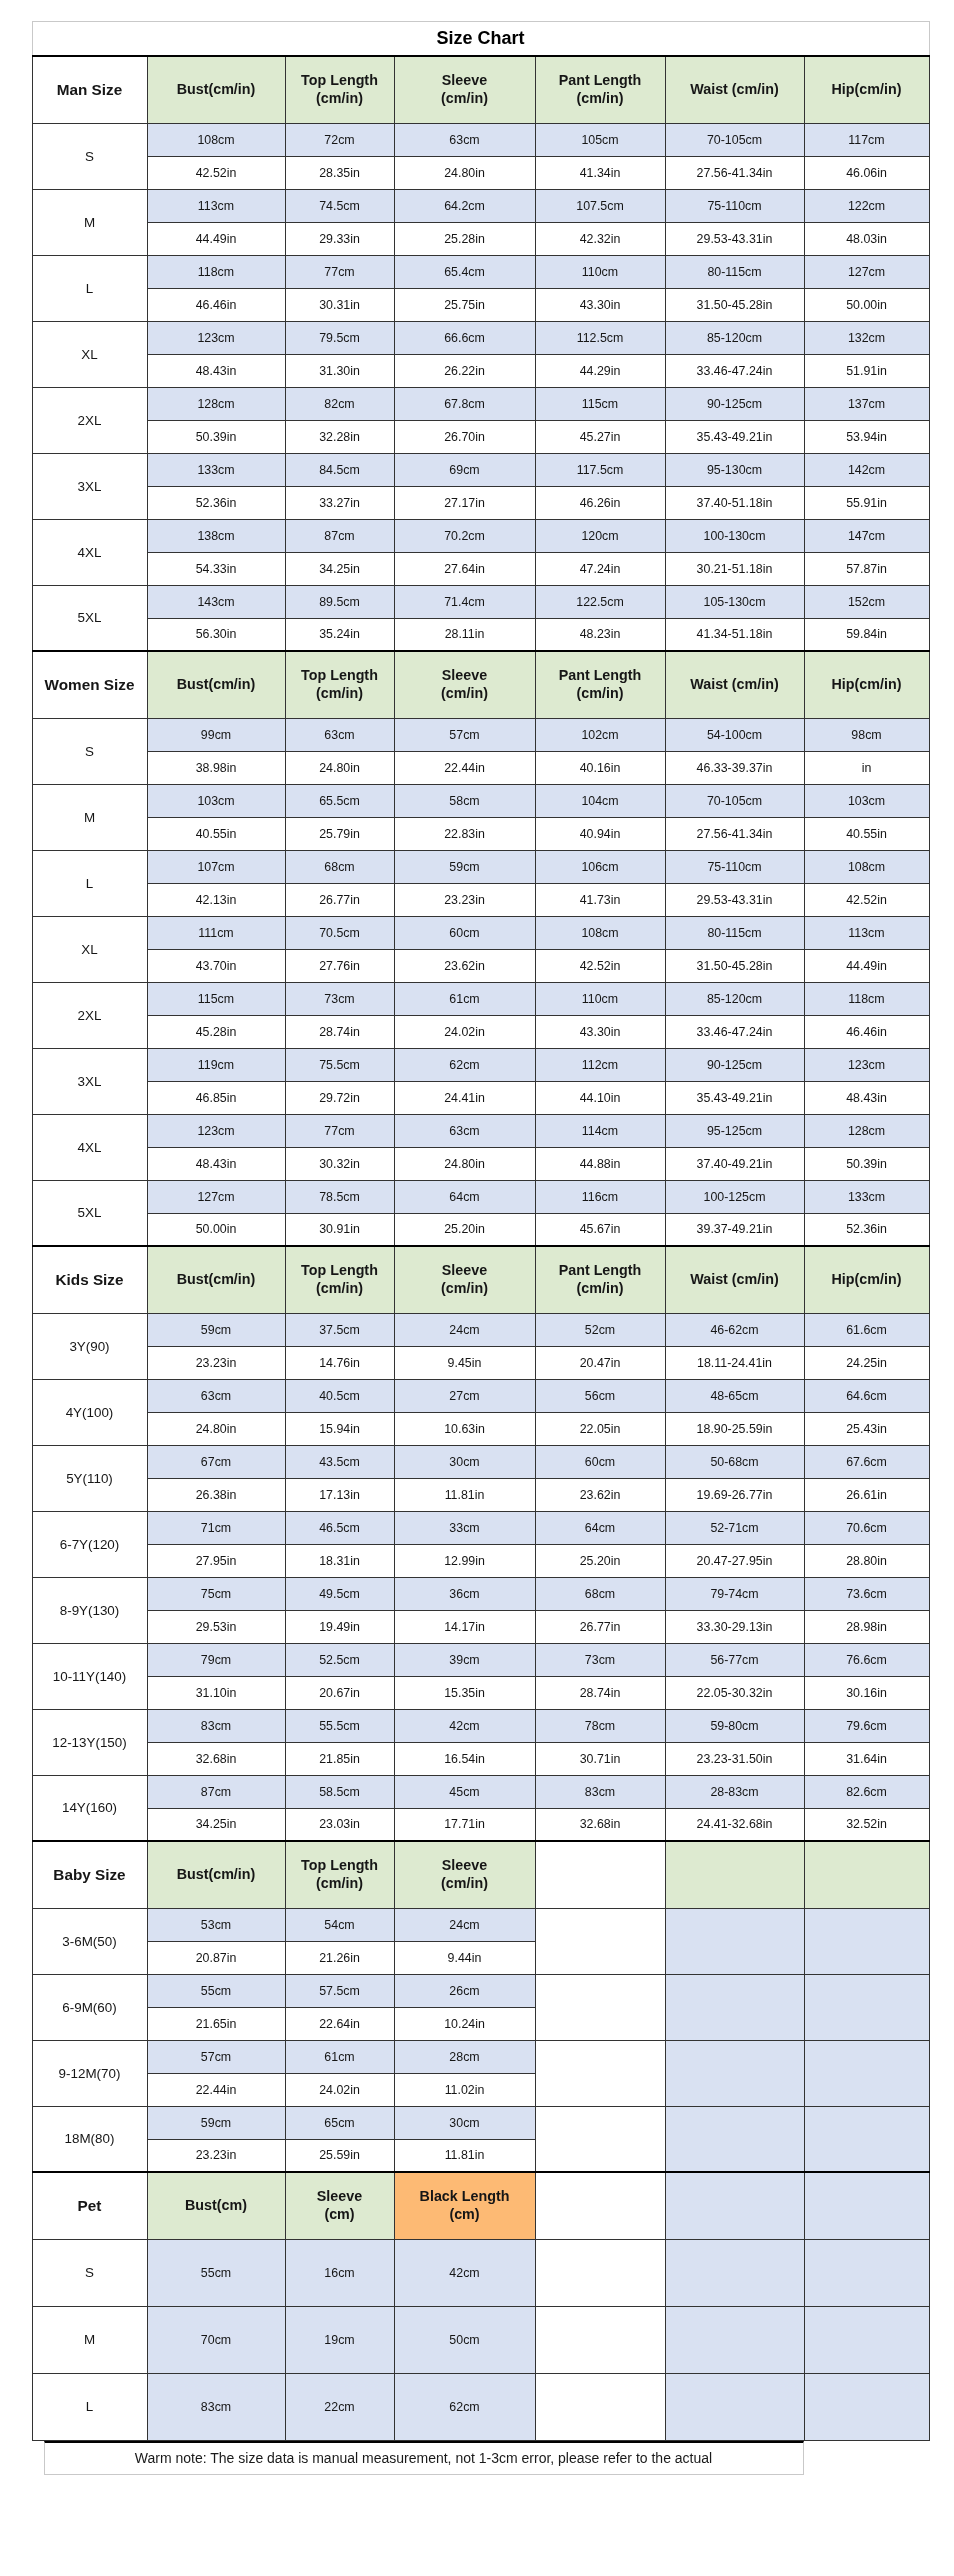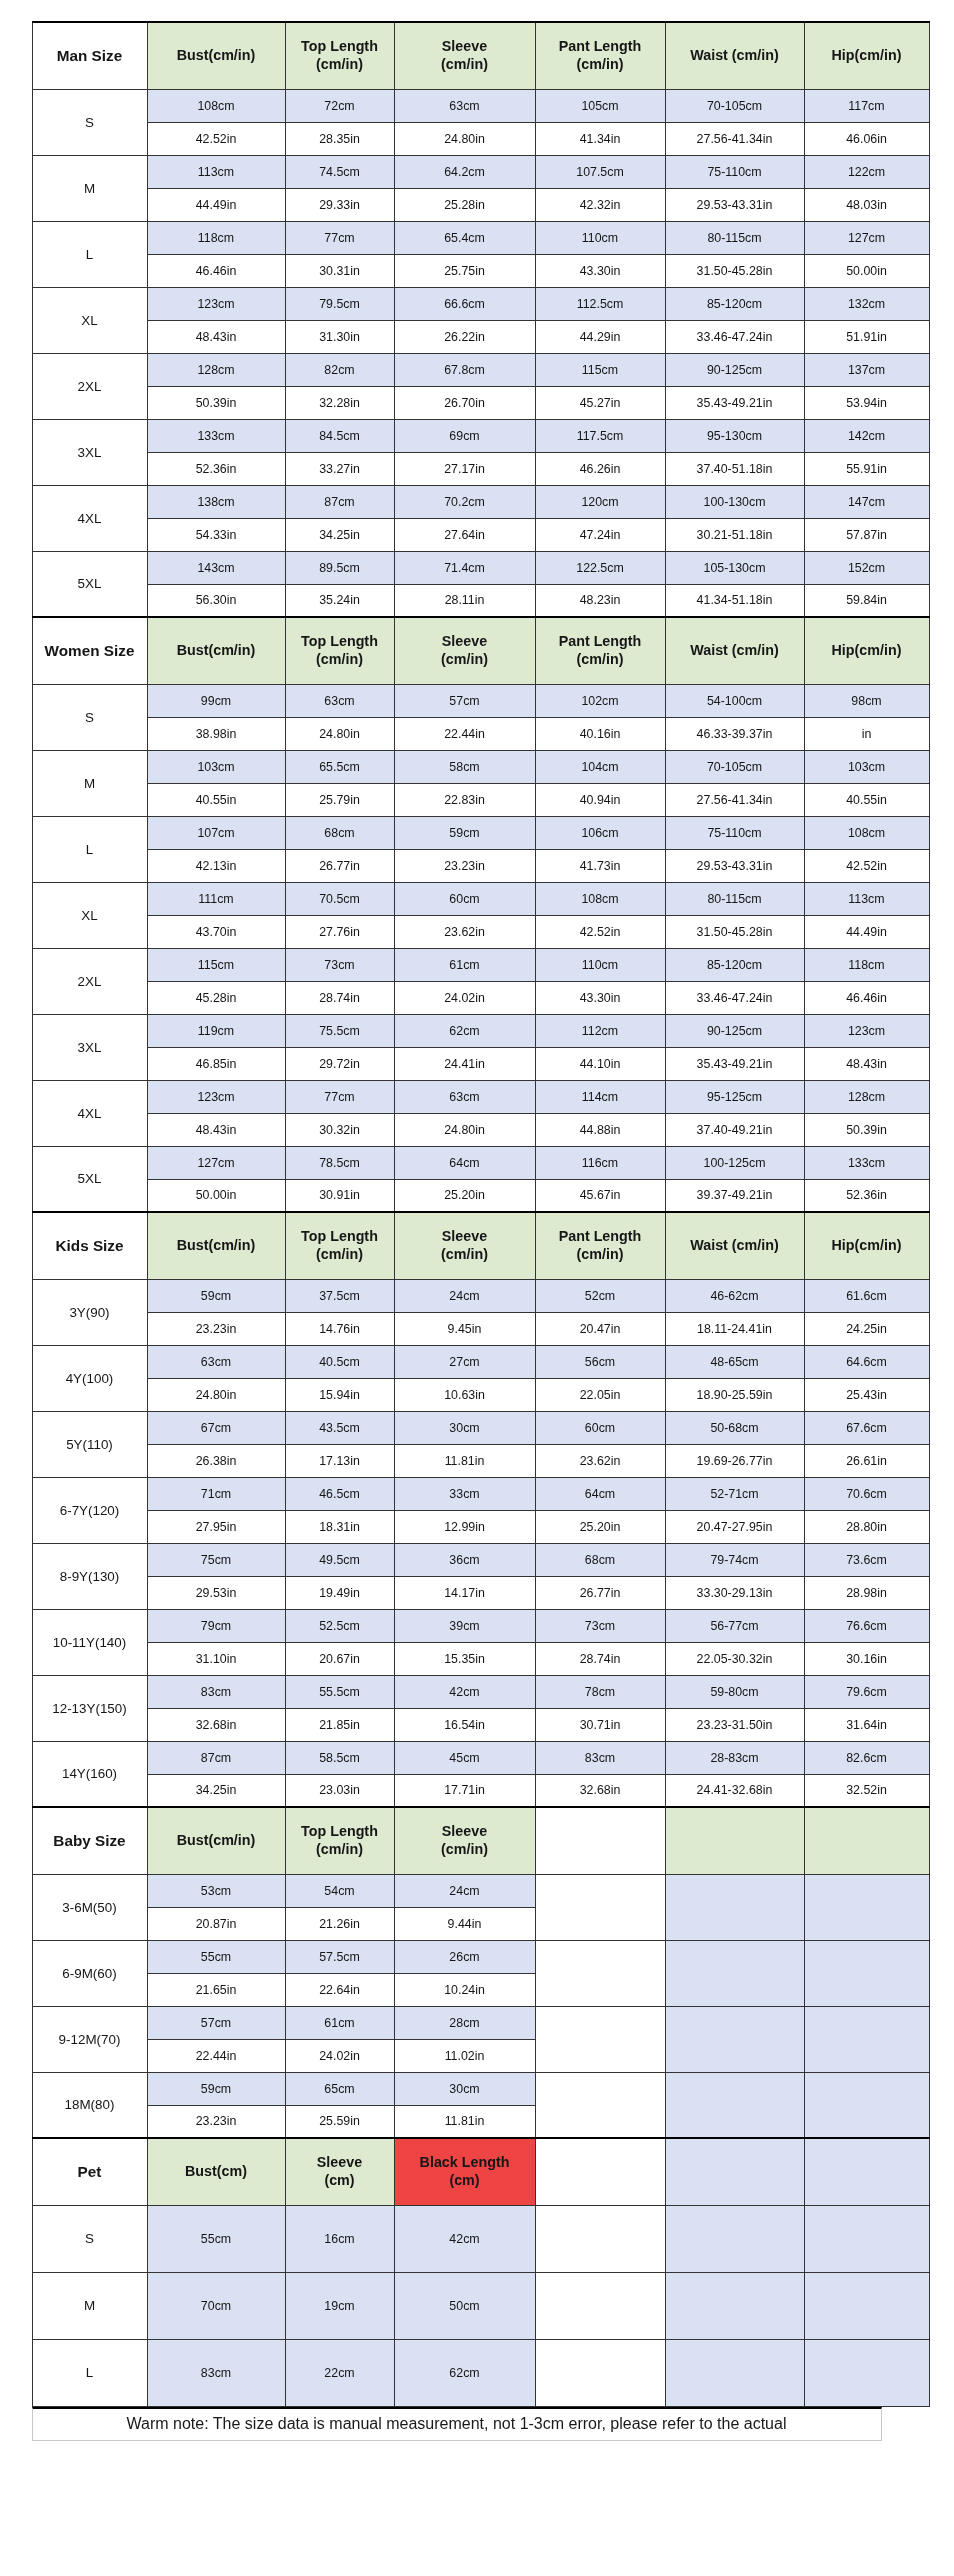--- a/index.html
+++ b/index.html
@@ -12,29 +12,30 @@
      padding:0;overflow:hidden;}
   tr.header-row{height:67px;border-radius:25px;}
   tr.sub-row{height:33px;}
   tr.pet-row{height:67px;}
   tr.thick-top > td{border-top:2.9px solid #000;}
   td.col-header{font-weight:bold;font-size:14.3px;white-space:pre-line;line-height:1.25;}
   td.size-header{font-weight:bold;font-size:15.3px;}
   td.size-cell{font-size:13.4px;}
   .bg-green{background:#ddead0;}
   .bg-blue{background:#d9e1f2;}
-  .bg-yellow{background:#ef4444;}
+  .bg-yellow{background:#fdba74;}
   .bg-white{background:#ffffff;}
-  .note-bar{box-sizing:border-box;width:850px;height:34px;border:1px solid #c9c9c9;border-top:2.9px solid #000;
-    display:flex;align-items:center;justify-content:center;font-size:16px;color:#1a1a1a;}
+  .note-bar{box-sizing:border-box;width:760px;height:34px;border:1px solid #c9c9c9;border-top:2.9px solid #000;
+    display:flex;align-items:center;justify-content:center;font-size:14px;color:#1a1a1a;margin-left:12px;}
 </style>
 </head>
 <body>
 
 <div class="wrap">
+  <div class="title-bar">Size Chart</div>
   <table>
     <colgroup>
         <col style="width: 115px;">
         <col style="width: 138px;">
         <col style="width: 109px;">
         <col style="width: 141px;">
         <col style="width: 130px;">
         <col style="width: 139px;">
         <col style="width: 125px;">
       </colgroup>

